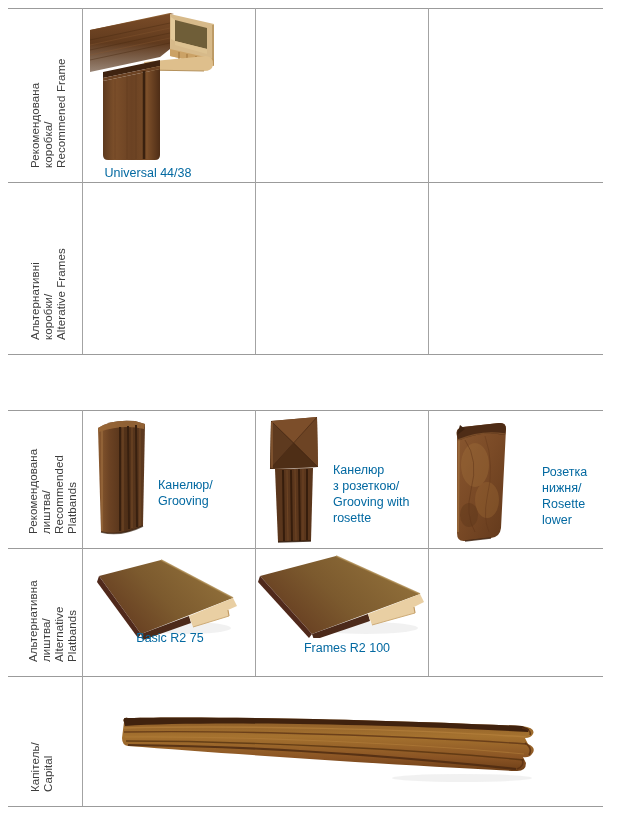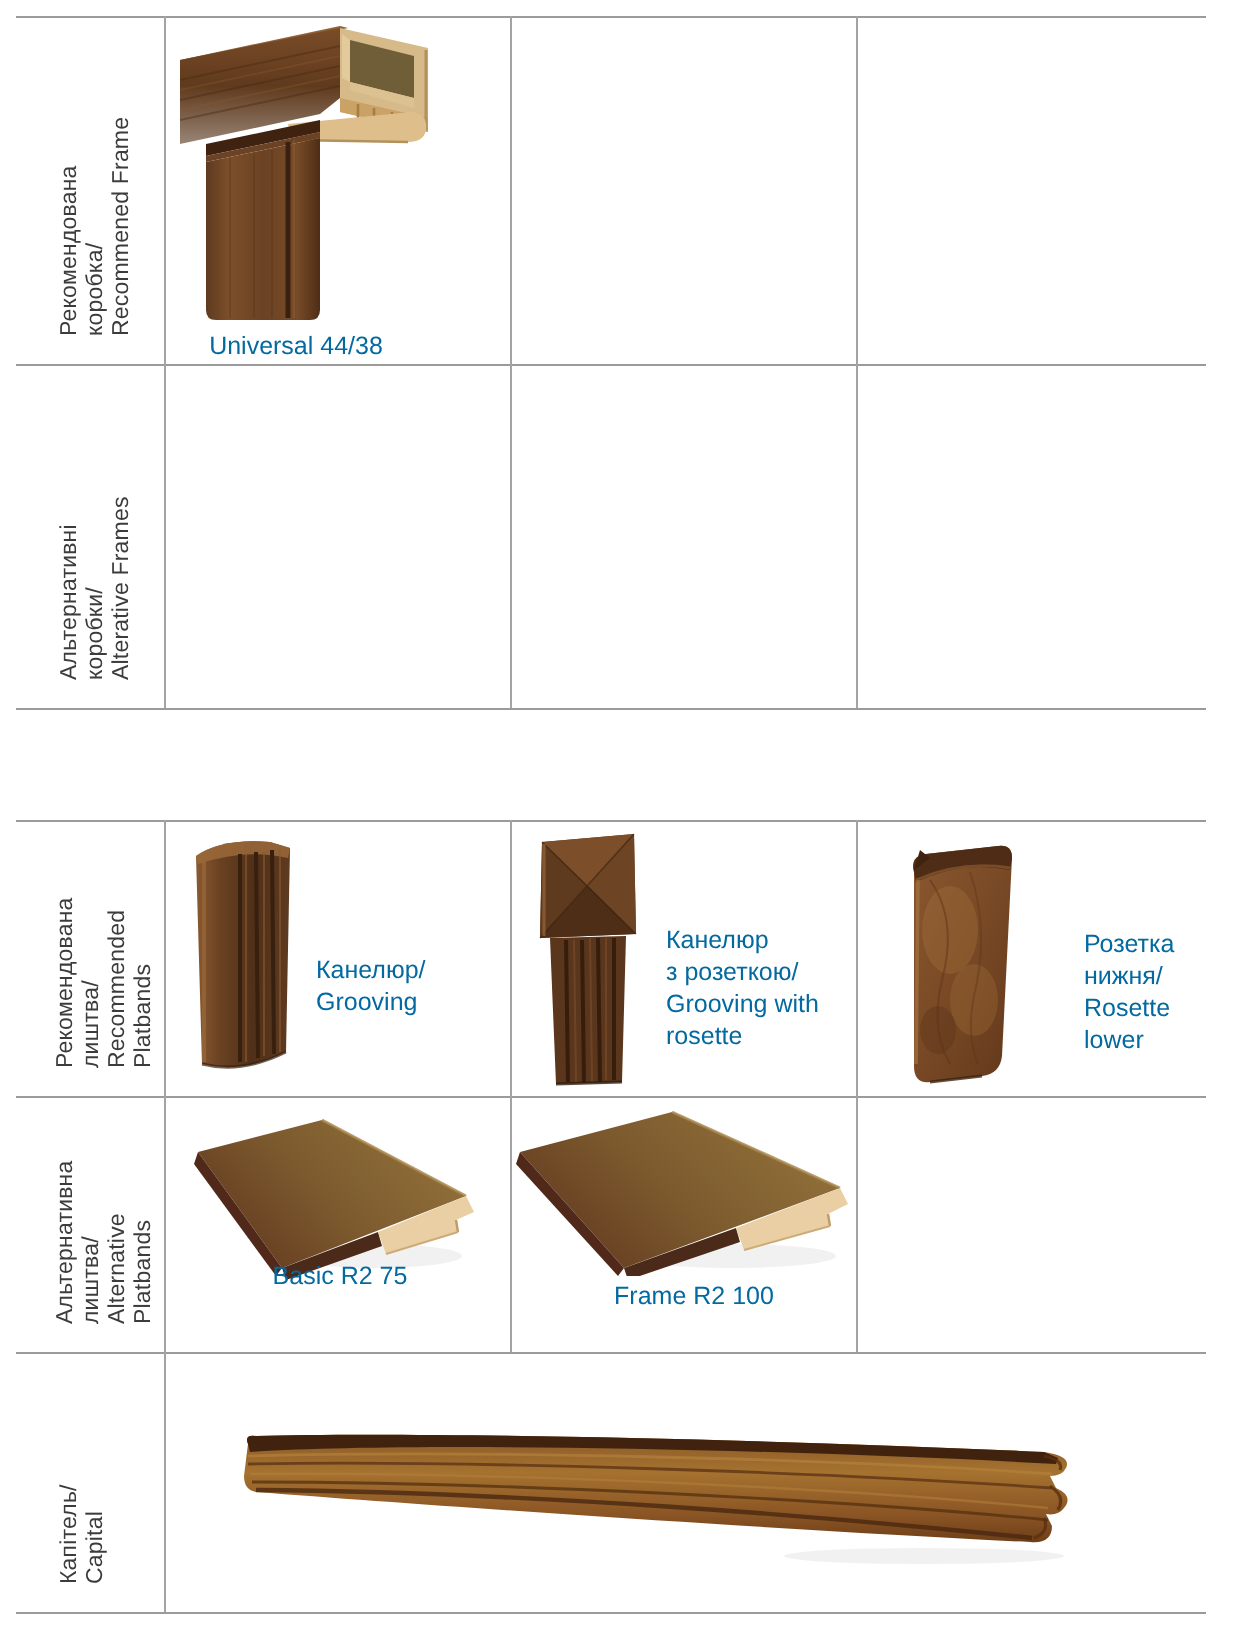--- a/index.html
+++ b/index.html
@@ -206,21 +206,21 @@
     </defs>
     <ellipse cx="110" cy="76" rx="52" ry="6" fill="#777777" opacity="0.10"></ellipse>
     <polygon points="4,24 80,4 164,42 56,82" fill="url(#b100-face)"></polygon>
     <path d="M80,4 L164,42" stroke="#a8854a" stroke-width="1.5" opacity="0.8"></path>
     <polygon points="4,24 56,82 53,86 2,30" fill="#50291b"></polygon>
     <polygon points="56,82 112,62 114,69 58,88" fill="#4c2a1a"></polygon>
     <polygon points="112,62 164,42 168,50 158,55 159,61 116,73" fill="#e9cfa3"></polygon>
     <path d="M158,55 L159,61" stroke="#c19a64" stroke-width="1.2" fill="none"></path>
     <path d="M116,73 L159,61" stroke="#cdab77" stroke-width="1" fill="none"></path>
   </svg>
-  <div class="caption center" style="left:277px;top:640px;width:140px">Frame R2 100</div>
+  <div class="caption center" style="left:277px;top:640px;width:140px">Frames R2 100</div>
 
   <svg class="photo" style="left:112px;top:710px" width="432" height="72" viewBox="0 0 432 72">
     <defs>
       <linearGradient id="cap-body" x1="0" y1="0" x2="0" y2="1">
         <stop offset="0" stop-color="#8a5a28"></stop>
           <stop offset="0.35" stop-color="#a5722f"></stop>
         <stop offset="0.75" stop-color="#8a5424"></stop>
           <stop offset="1" stop-color="#6e3f18"></stop>
       </linearGradient>
     </defs>

